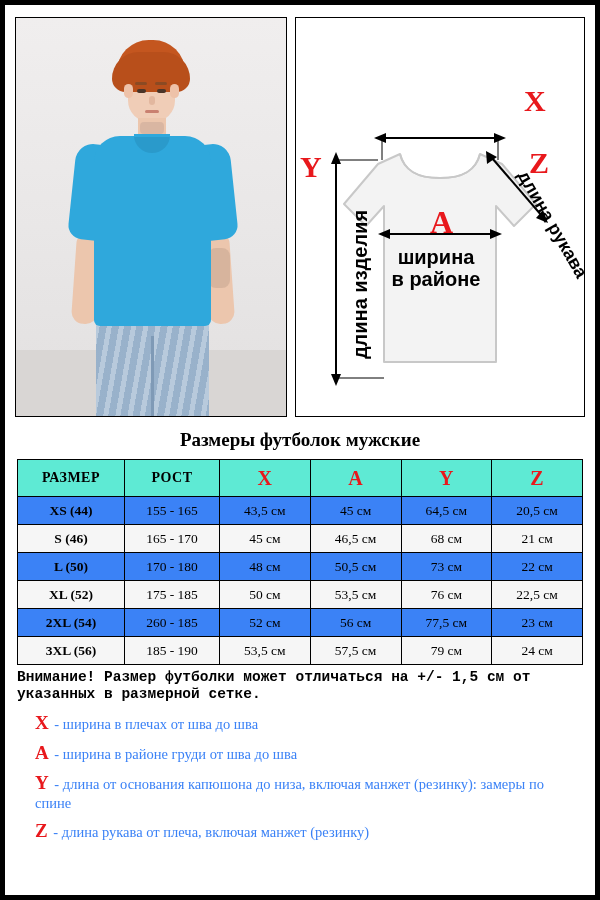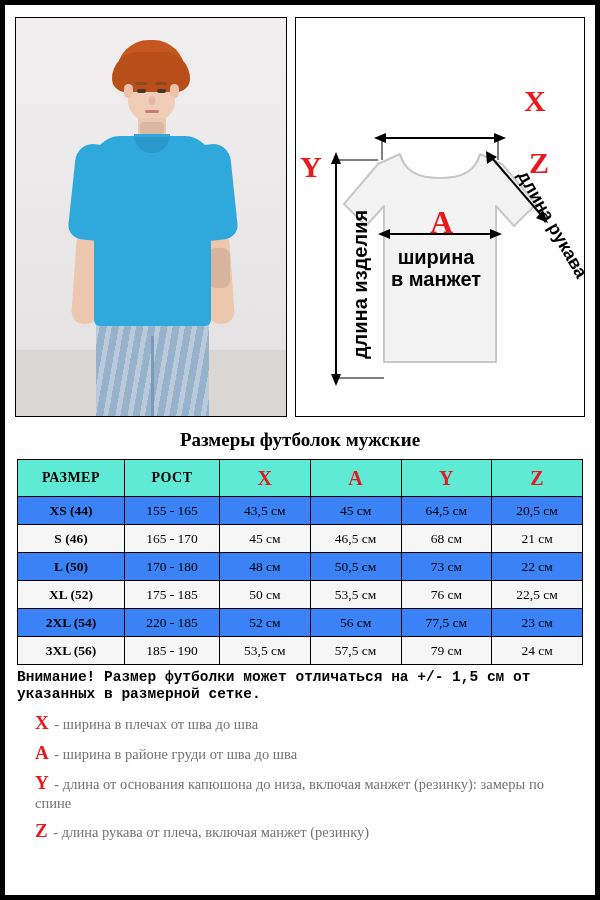--- a/index.html
+++ b/index.html
@@ -284,21 +284,21 @@
   .legend-row {
     margin-bottom: 6px;
     display: block;
   }
   .legend-key {
     color: #e8181c;
     font-weight: bold;
     font-size: 19px;
     margin-right: 2px;
   }
-  .legend-text { color: #737373; }
+  .legend-text { color: #3b82f6; }
 </style>
 </head>
 <body>
 
 <div class="page">
 
   <div class="images-row">
 
     <div class="photo-panel">
       <div class="ph-bg"></div>
@@ -363,21 +363,21 @@
 
         <div class="lbl-y">Y</div>
         <div class="lbl-len-prod">длина изделия</div>
 
         <div class="lbl-z">Z</div>
         <div class="lbl-sleeve">длина рукава</div>
 
         <div class="lbl-a">A</div>
         <div class="lbl-chest">
           <span>ширина</span><br>
-          <span>в манжет</span>
+          <span>в районе</span>
         </div>
       </div>
     </div>
   </div>
 
   <div class="table-title">Размеры футболок мужские</div>
 
   <table class="sizes">
     <thead>
       <tr>
@@ -417,21 +417,21 @@
       <tr>
         <td class="size-col">XL (52)</td>
         <td>175 - 185</td>
         <td>50 см</td>
         <td>53,5 см</td>
         <td>76 см</td>
         <td>22,5 см</td>
       </tr>
       <tr>
         <td class="size-col">2XL (54)</td>
-        <td>220 - 185</td>
+        <td>260 - 185</td>
         <td>52 см</td>
         <td>56 см</td>
         <td>77,5 см</td>
         <td>23 см</td>
       </tr>
       <tr>
         <td class="size-col">3XL (56)</td>
         <td>185 - 190</td>
         <td>53,5 см</td>
         <td>57,5 см</td>

